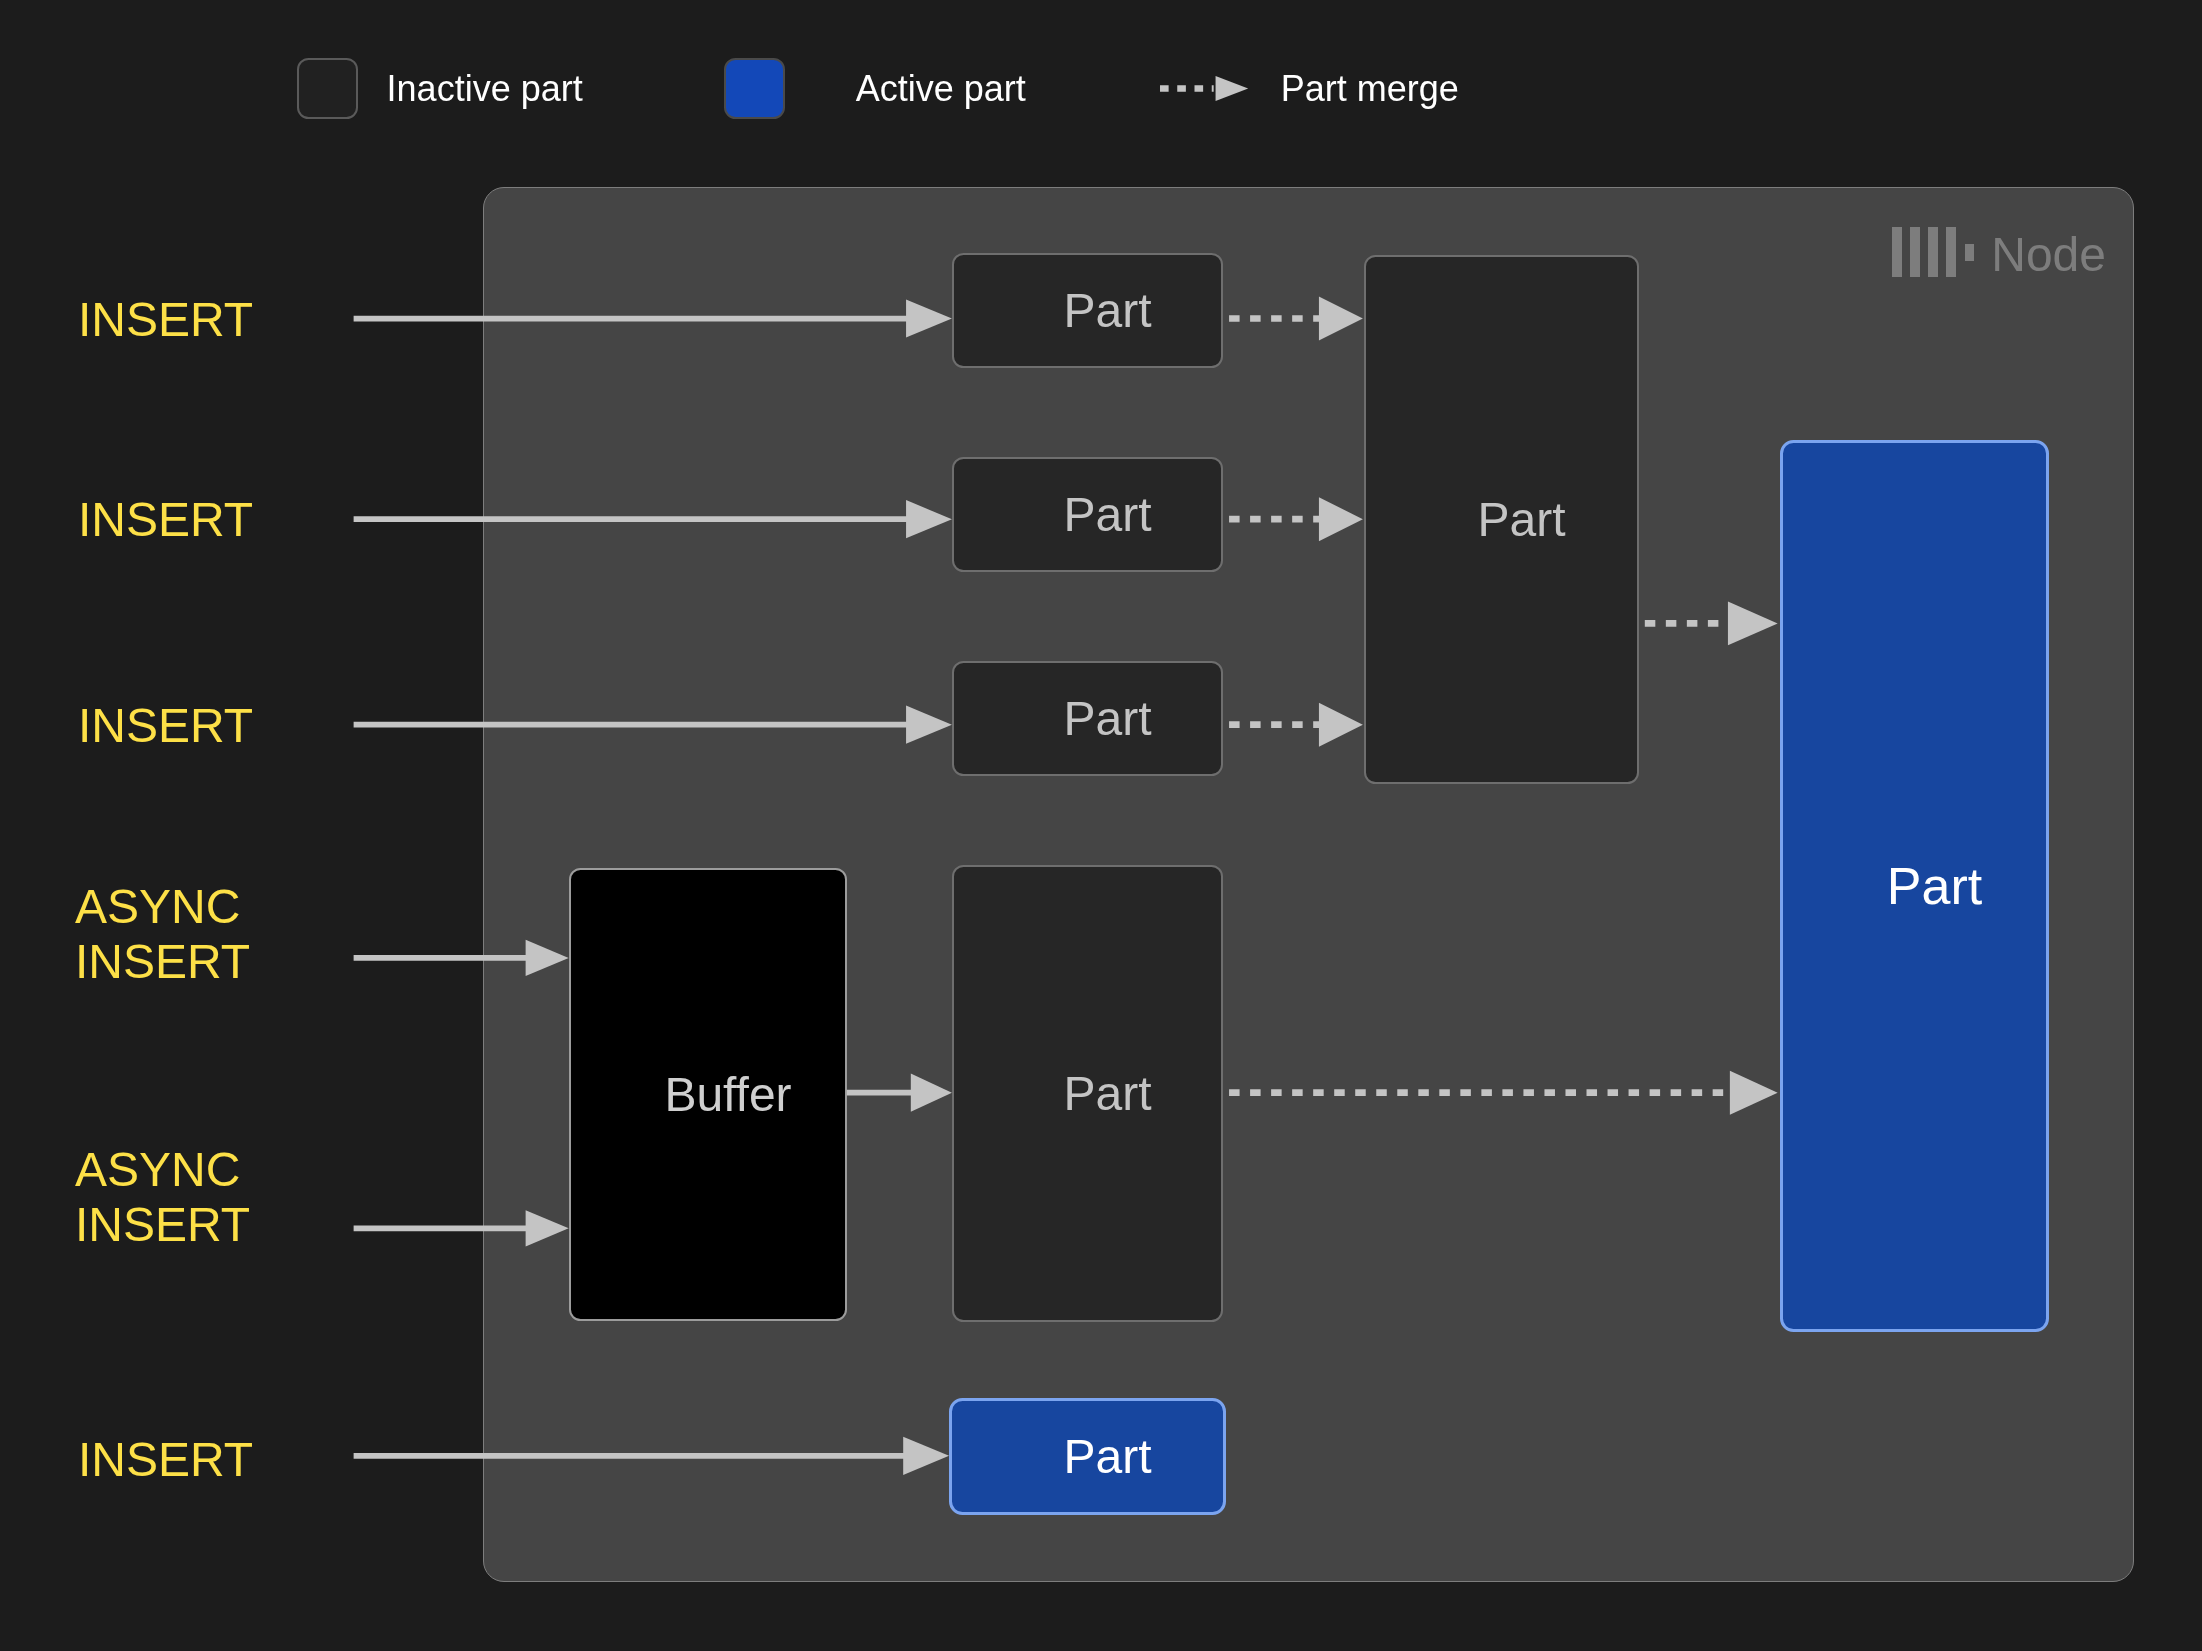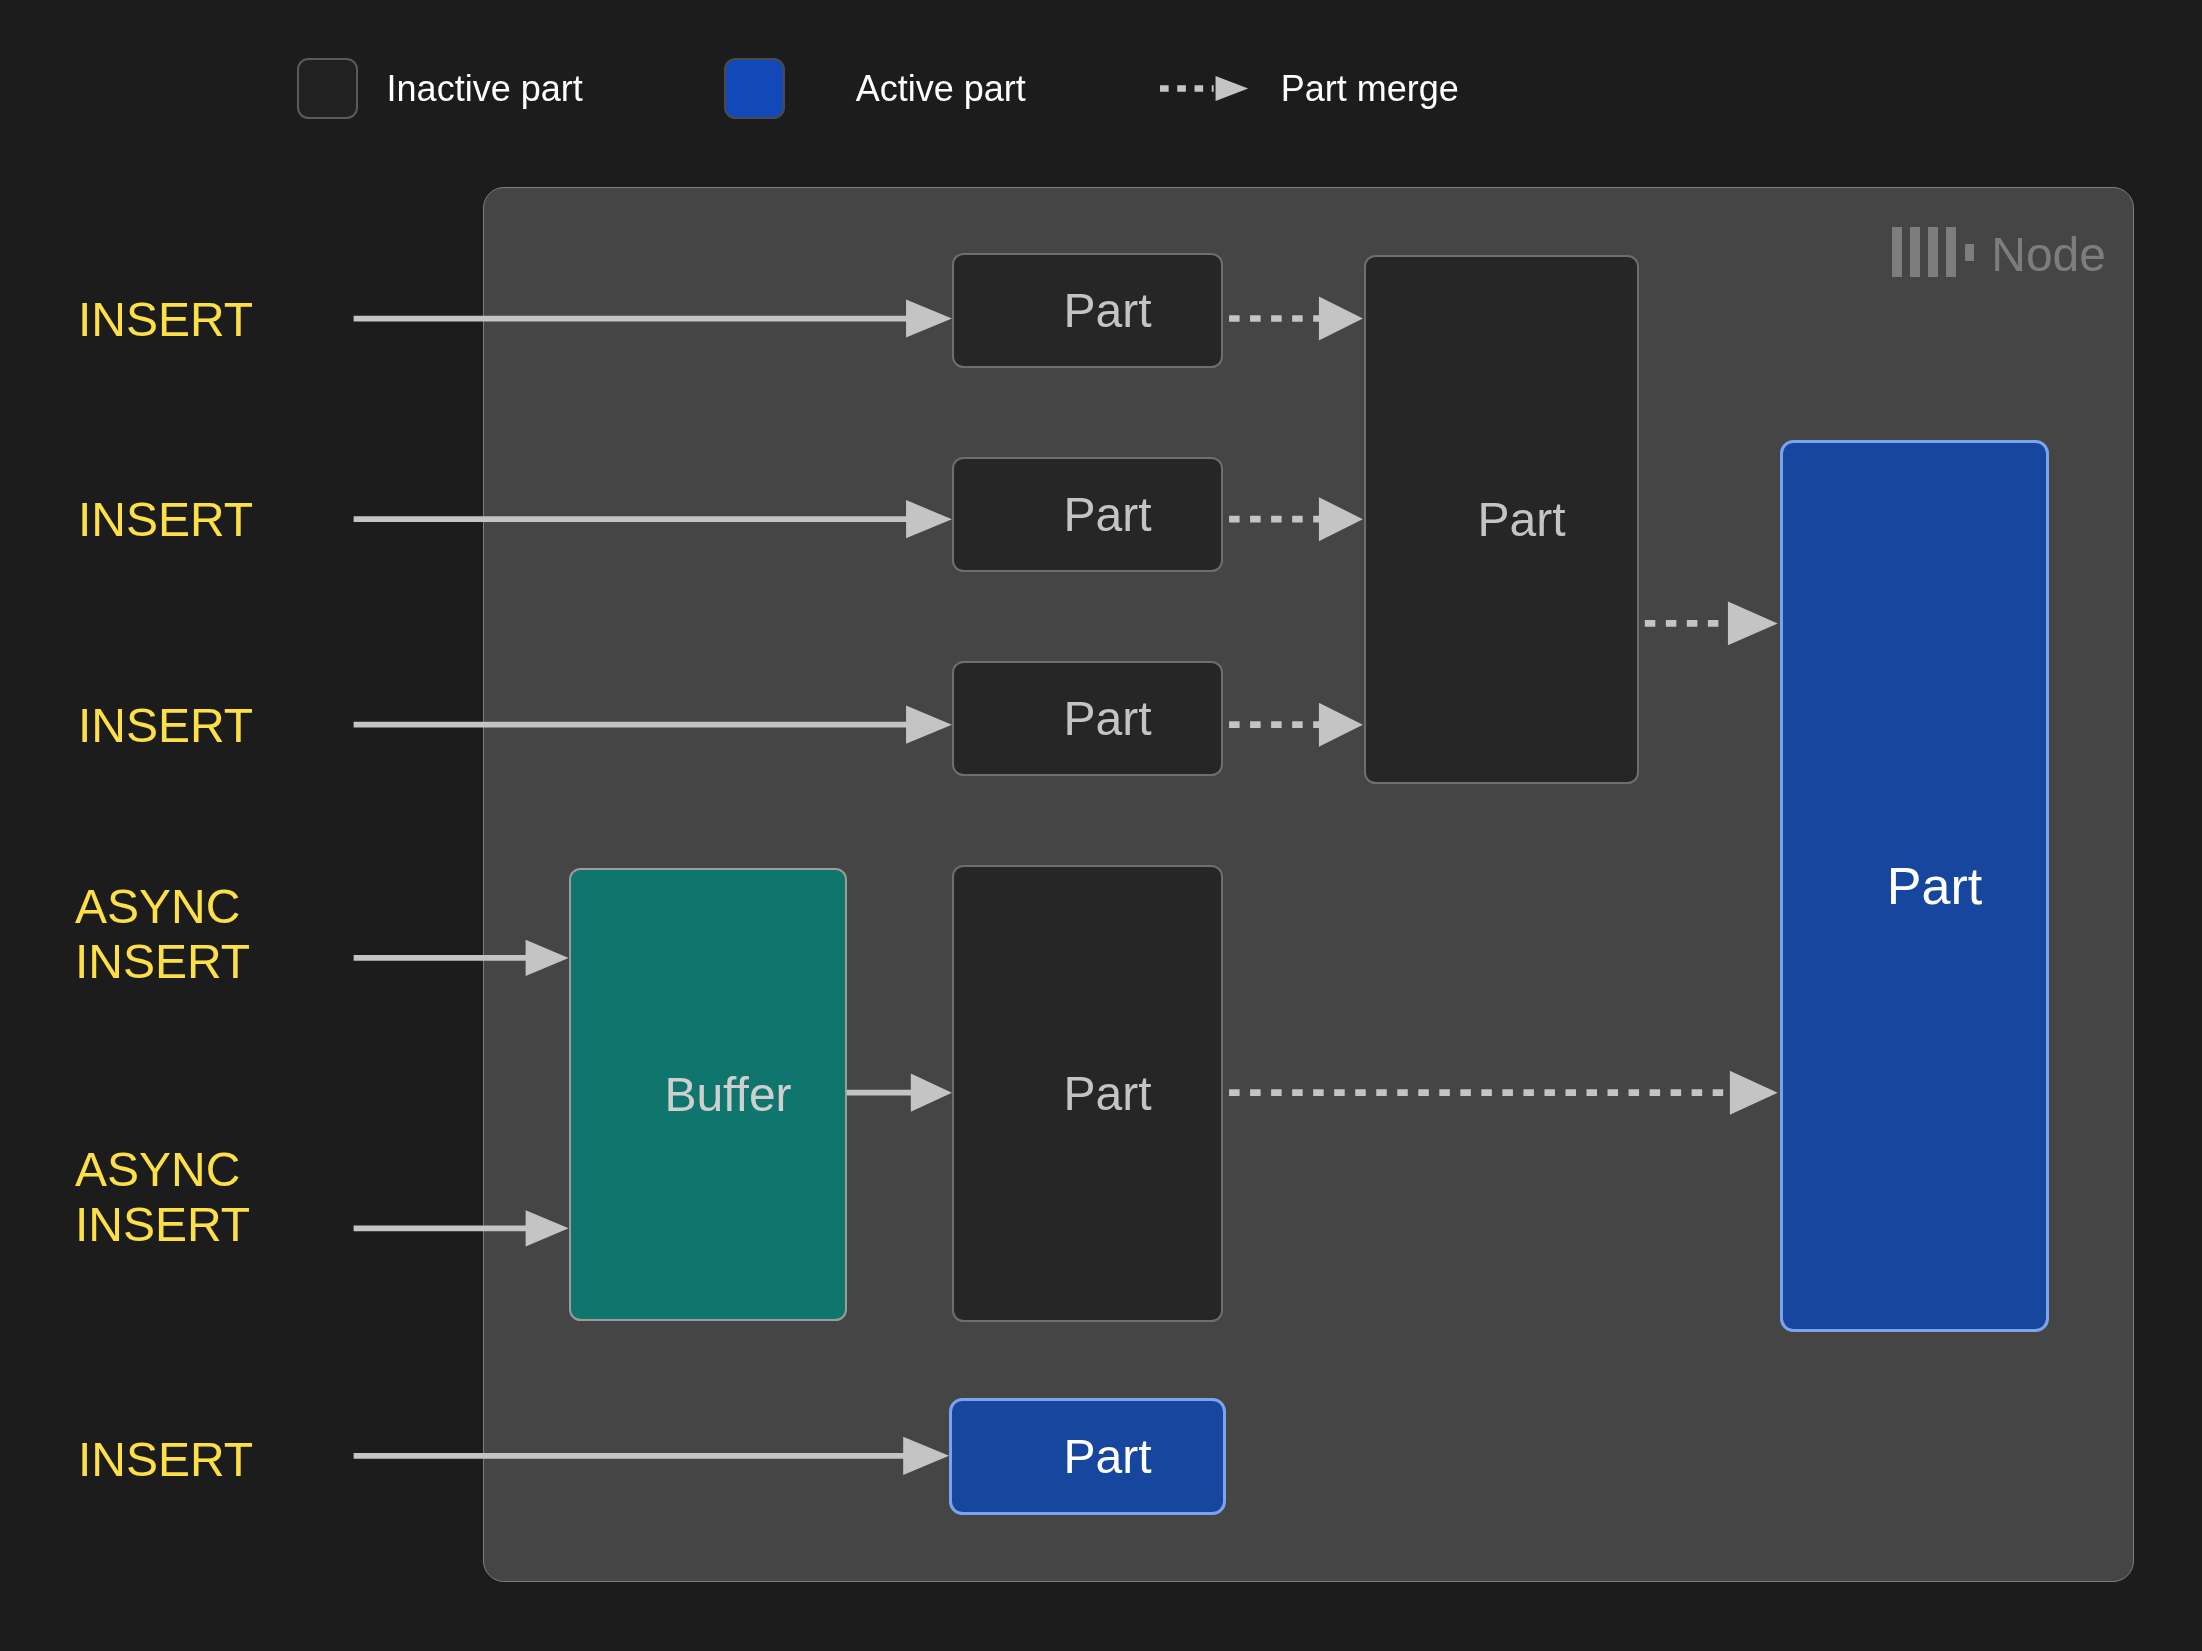--- a/index.html
+++ b/index.html
@@ -117,21 +117,21 @@
     border: 2.9px solid #6e6e6e;
     color: #c4c4c4;
   }
   .box-active {
     background: #17469f;
     border: 3.8px solid #7ba4ef;
     color: #ffffff;
     border-radius: 13.4px;
   }
   .box-buffer {
-    background: #0f766e;
+    background: #000000;
     border: 2.9px solid #9c9c9c;
     color: #cfcfcf;
   }
   .box-label {
     font-size: 48px;
     line-height: 1;
     pointer-events: none;
   }
   .box-label.big { font-size: 52px; }
 

